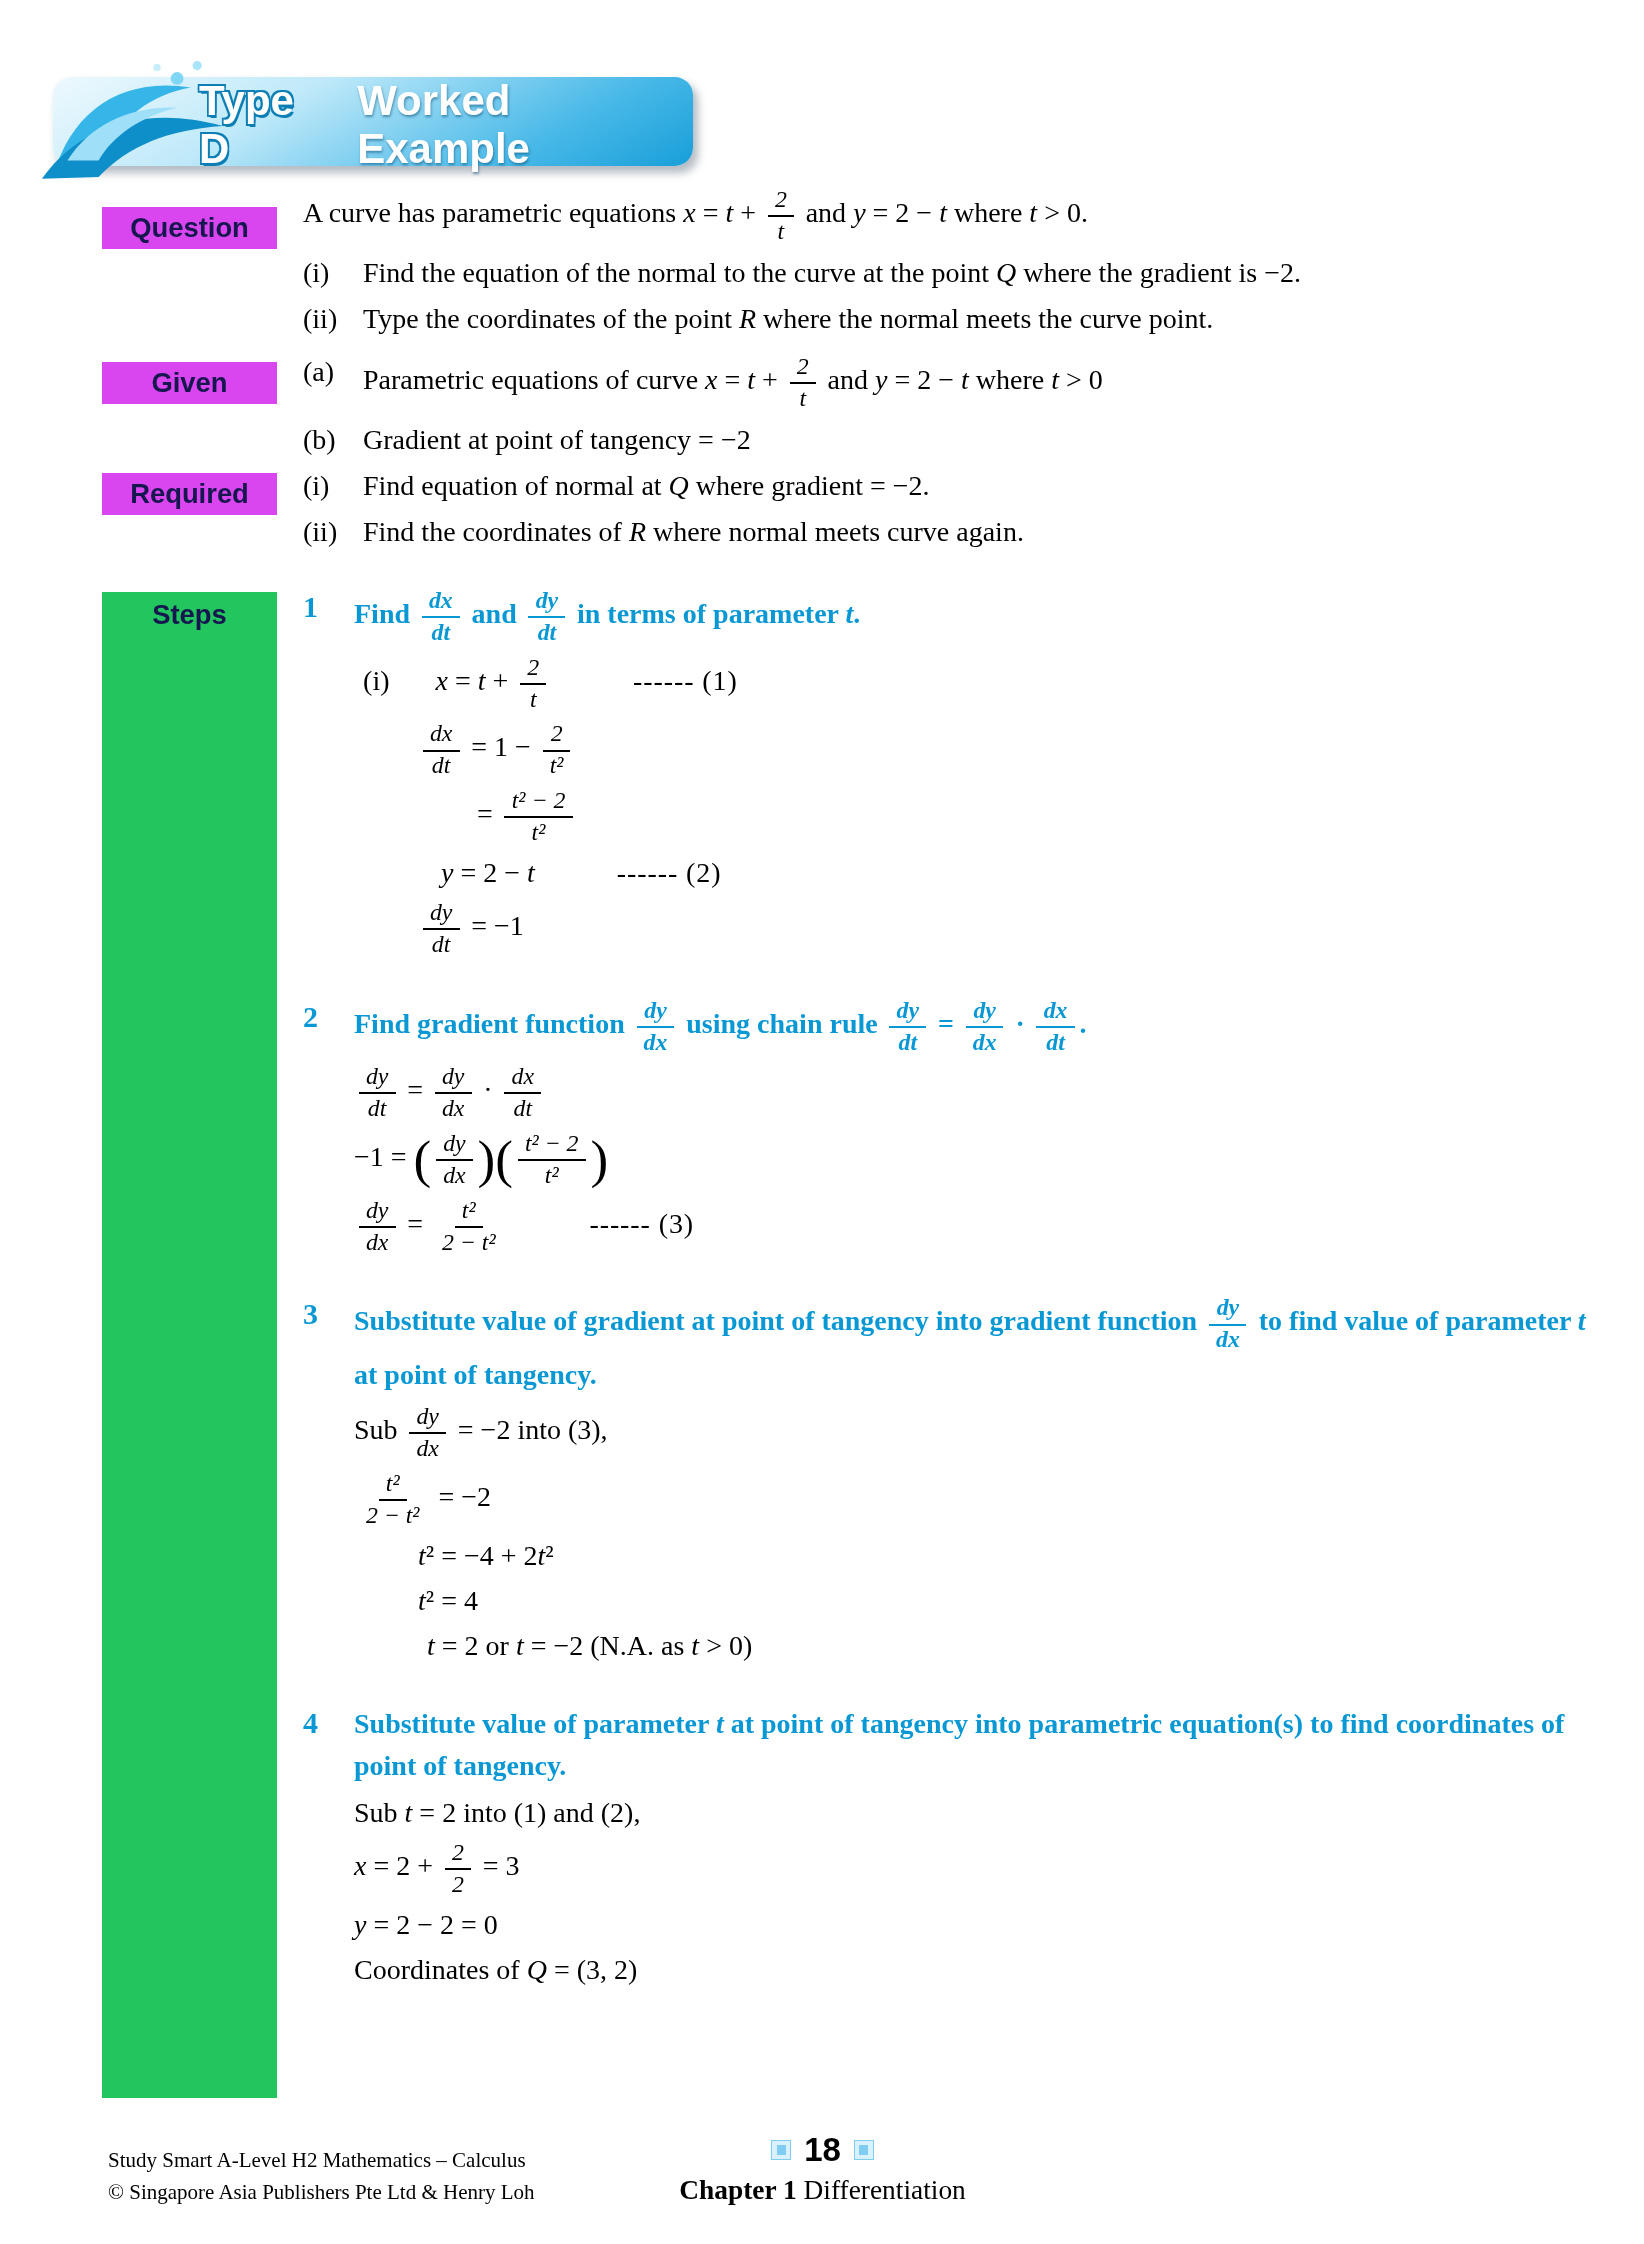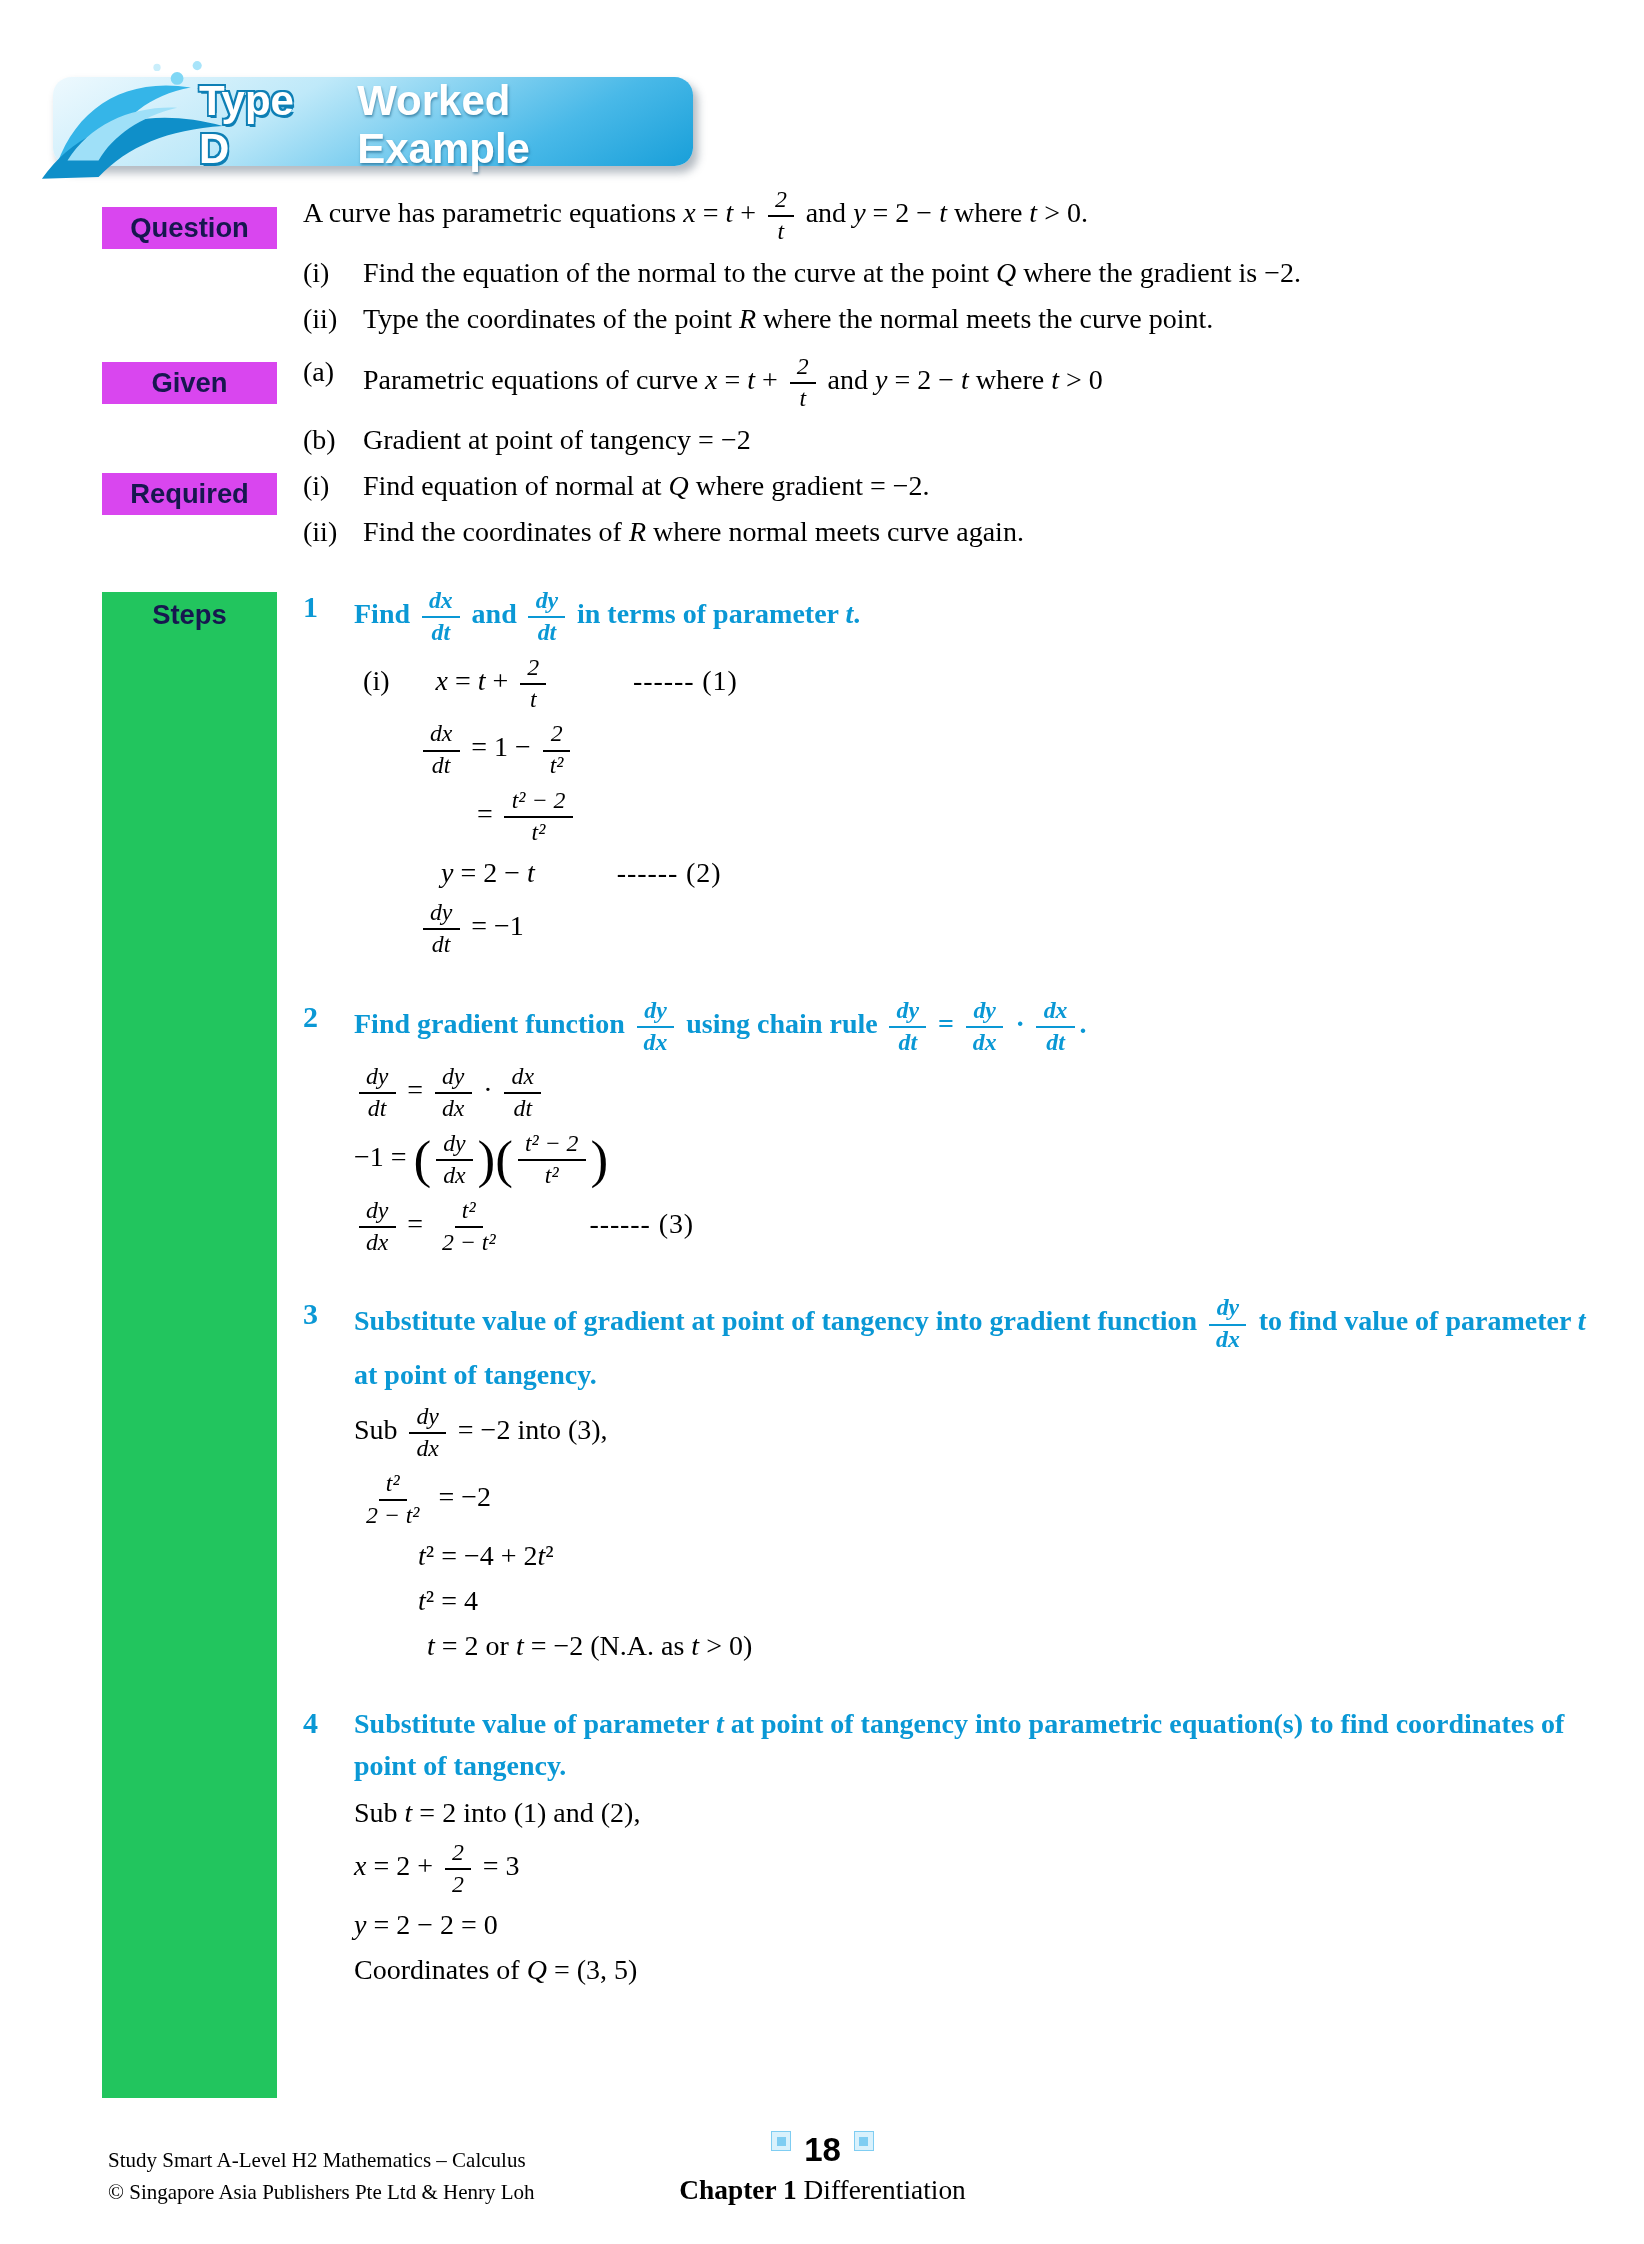--- a/index.html
+++ b/index.html
@@ -66,21 +66,21 @@
   .mp{font-size:1.9em;vertical-align:middle;line-height:0;}
   .frac{
     display:inline-flex;flex-direction:column;align-items:center;vertical-align:middle;
     margin:0 4.6px;font-size:.85em;line-height:1.15;font-style:italic;text-align:center;
   }
   .fnum{padding:0 7.3px 1.8px;border-bottom:2.3px solid currentColor;}
   .fden{padding:0.9px 7.3px 0;}
   
   .footer-left{position:absolute;left:108px;top:2145px;font-size:21px;line-height:1.5;}
   .footer-center{position:absolute;left:0;right:0;top:2131px;text-align:center;}
-  .pgrow{display:flex;justify-content:center;}
+  .pgrow{display:flex;align-items:center;justify-content:center;}
   .pgnum{font-family:"Liberation Sans",sans-serif;font-weight:bold;font-size:33px;color:#000;}
   .orn{display:inline-block;width:18.3px;height:18.3px;background:#d9f1fc;border:1.8px solid #7fcdf2;margin:0 12.8px;position:relative;}
   .orn::after{content:"";position:absolute;inset:4.6px;background:#7fcdf2;}
   .chrow{font-size:27.4px;margin-top:5.5px;}
   .ch-label{font-weight:bold;}
 </style>
 </head>
 <body>
 
 <div class="banner">
@@ -245,21 +245,21 @@
   <div class="step">
     <div class="step-num">4</div>
     <div class="step-body">
       <div class="step-head"><span class="mr">Substitute value of parameter </span><span class="mi">t</span><span class="mr"> at point of tangency into parametric equation(s) to find coordinates of point of tangency.</span></div>
       <div class="eq"><span class="mr">Sub </span><span class="mi">t</span><span class="mr"> = 2 into (1) and (2),</span></div>
       <div class="eq"><span class="mi">x</span><span class="mr"> = 2 + </span><span class="frac">
             <span class="fnum">2</span>
             <span class="fden">2</span>
           </span><span class="mr"> = 3</span></div>
       <div class="eq"><span class="mi">y</span><span class="mr"> = 2 − 2 = 0</span></div>
-      <div class="eq"><span class="mr">Coordinates of </span><span class="mi">Q</span><span class="mr"> = (3, 5)</span></div>
+      <div class="eq"><span class="mr">Coordinates of </span><span class="mi">Q</span><span class="mr"> = (3, 2)</span></div>
     </div>
   </div>
 
 </div>
 
 <div class="footer-left">
   <div>Study Smart A-Level H2 Mathematics – Calculus</div>
   <div>© Singapore Asia Publishers Pte Ltd &amp; Henry Loh</div>
 </div>
 

